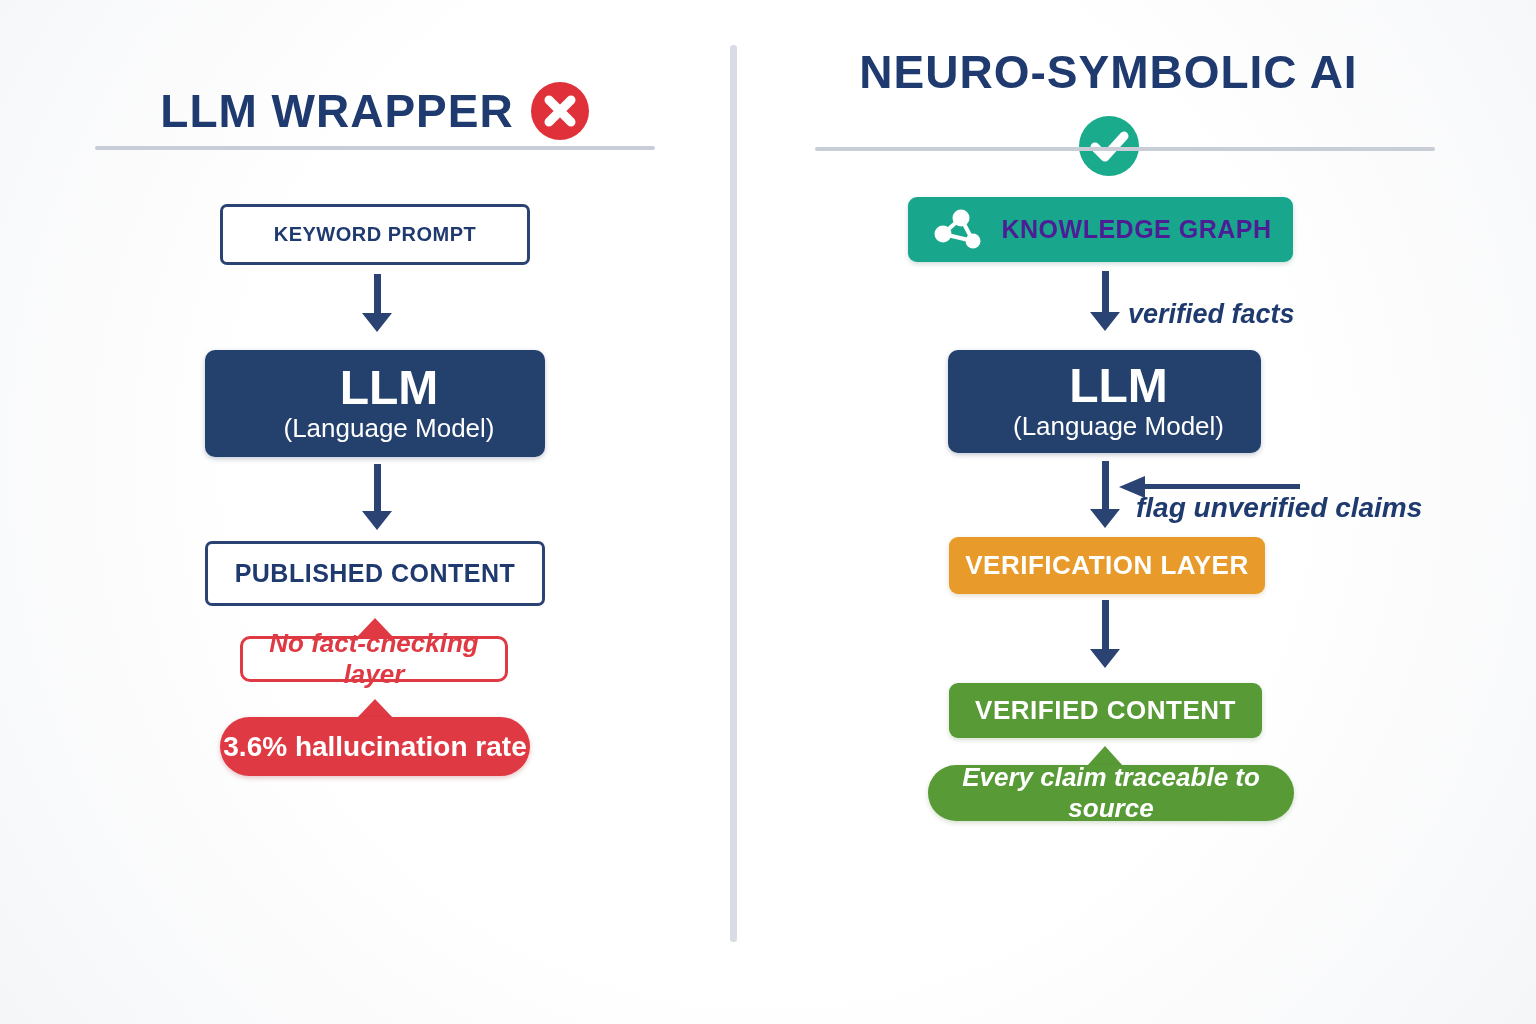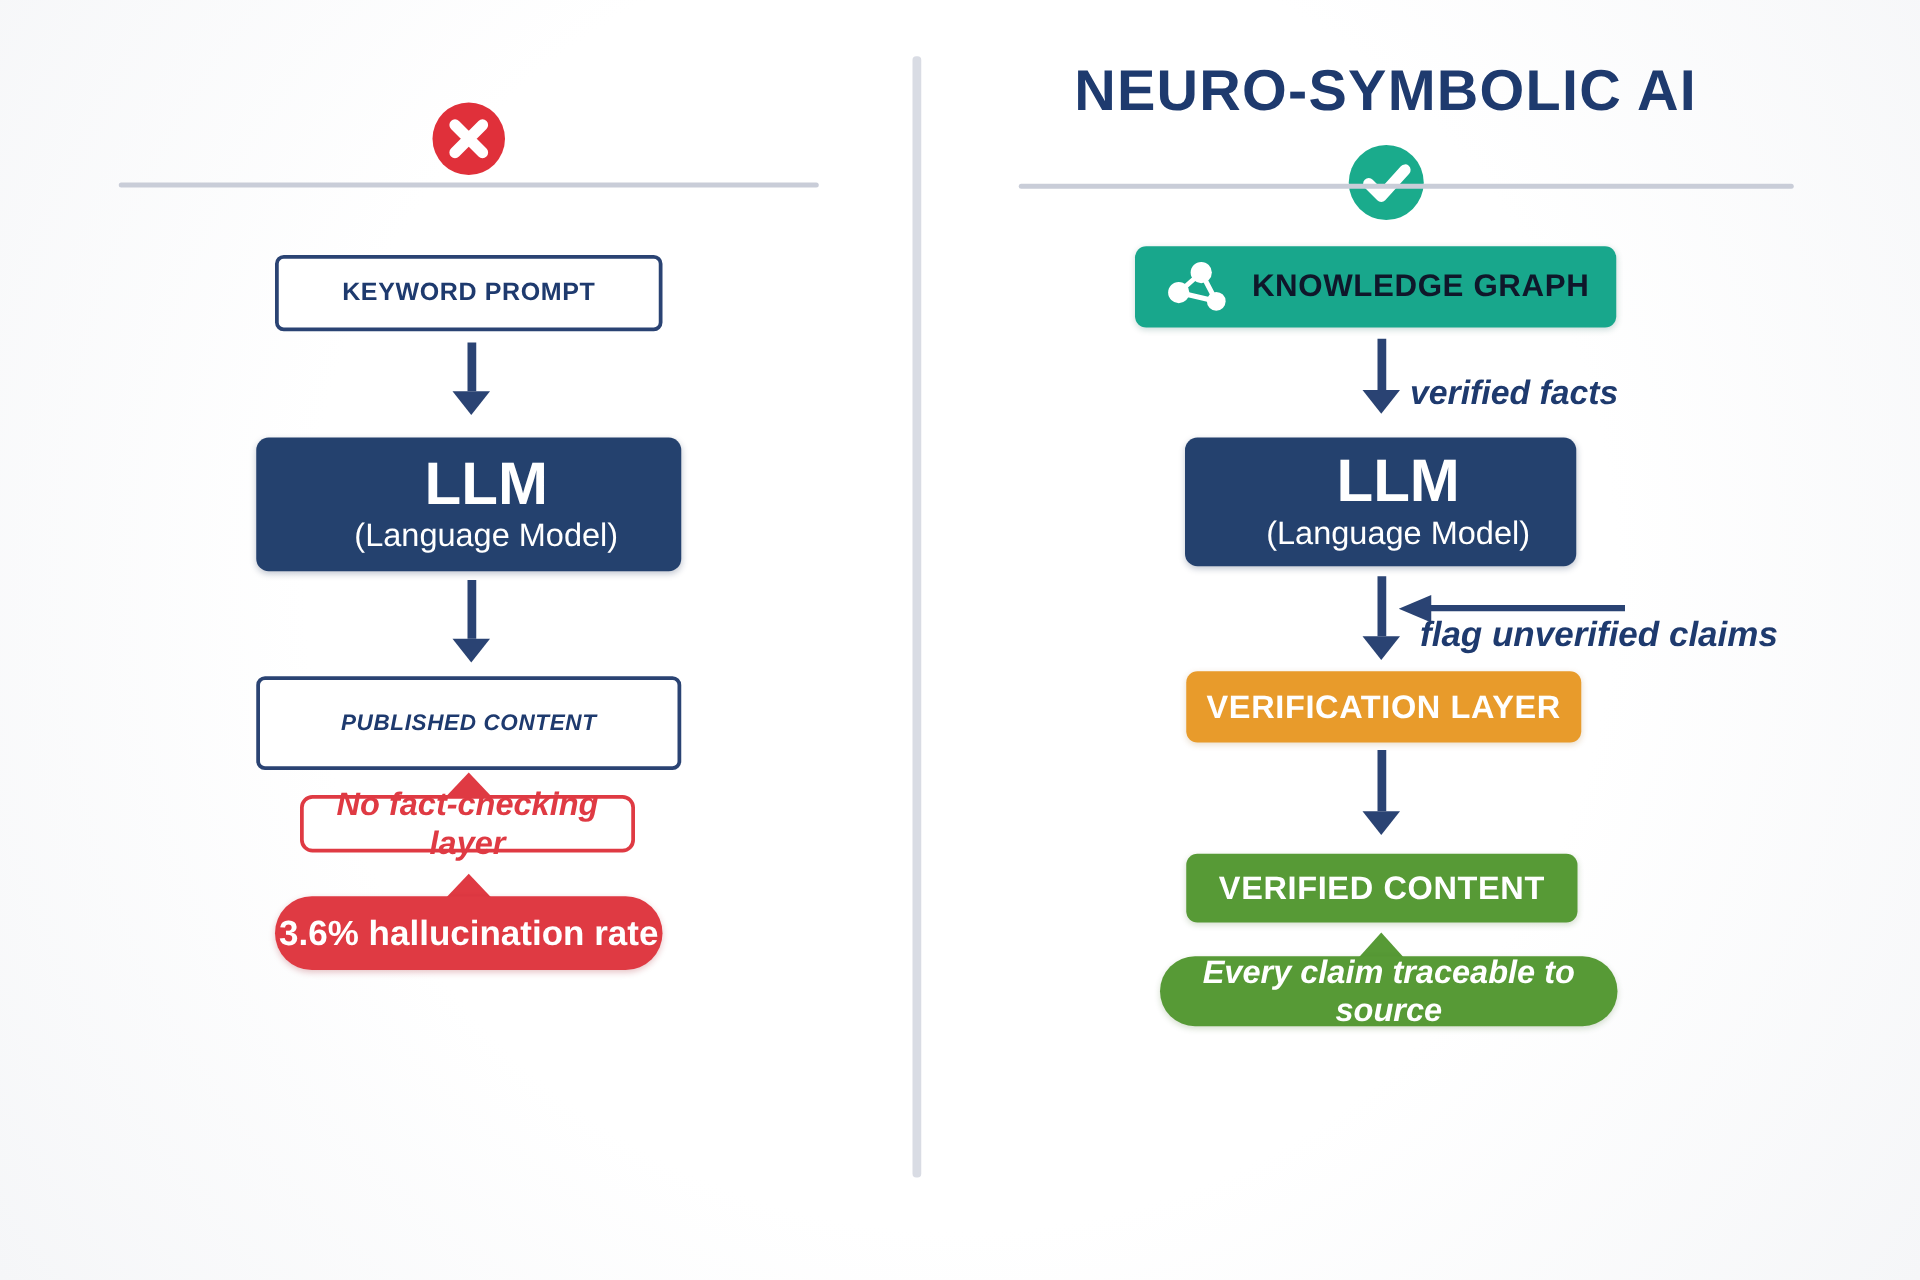--- a/index.html
+++ b/index.html
@@ -16,21 +16,21 @@
   .underline{height:4px;background:#c9cdd8;border-radius:2px;}
 
   
   .box{display:flex;align-items:center;justify-content:center;text-align:center;box-sizing:border-box;}
   .box-outline{background:#ffffff;border:3px solid #2a4373;border-radius:7px;
     color:#1e3a6e;font-weight:bold;letter-spacing:0.5px;}
   .box-navy{background:#24416e;border-radius:10px;flex-direction:column;color:#ffffff;
     box-shadow:0 2px 5px rgba(20,40,80,0.25);padding-left:28px;}
   .llm-big{font-size:48px;font-weight:bold;line-height:1.05;}
   .llm-sub{font-size:26px;font-weight:normal;line-height:1.2;}
-  .box-teal{background:#18a78c;border-radius:9px;color:#0f172a;font-weight:bold;
+  .box-teal{background:#18a78c;border-radius:9px;color:#4c1d95;font-weight:bold;
     letter-spacing:0.5px;gap:14px;box-shadow:0 2px 5px rgba(0,80,70,0.2);}
   .box-orange{background:#e89b2b;border-radius:9px;color:#ffffff;font-weight:bold;
     letter-spacing:0.5px;box-shadow:0 2px 5px rgba(150,90,0,0.2);}
   .box-green{background:#579a36;border-radius:9px;color:#ffffff;font-weight:bold;
     letter-spacing:0.5px;box-shadow:0 2px 5px rgba(40,90,10,0.2);}
   .pill-red{background:#df3a43;border-radius:30px;color:#ffffff;font-weight:bold;
     box-shadow:0 2px 5px rgba(160,20,30,0.25);}
   .pill-green{background:#579a36;border-radius:29px;color:#ffffff;font-weight:bold;font-style:italic;
     box-shadow:0 2px 5px rgba(40,90,10,0.2);}
   .callout-red{background:#ffffff;border:3px solid #df3a43;border-radius:10px;
@@ -53,20 +53,21 @@
   .divider{background:#d9dce4;border-radius:3px;}
 </style>
 </head>
 <body>
 
 <div class="canvas">
 
   <div class="abs divider" style="left:730px;top:45px;width:7px;height:897px;"></div>
 
   <div class="abs title-row" style="left:10px;top:80px;width:730px;height:62px;">
+    <span class="title">LLM WRAPPER</span>
     <span style="display:inline-flex;">
       <svg width="60" height="60" viewBox="0 0 60 60">
         <circle cx="30" cy="30" r="29" fill="#e0303a"></circle>
         <path d="M19 19 L41 41 M41 19 L19 41" stroke="#ffffff" stroke-width="9" stroke-linecap="round"></path>
       </svg>
     </span>
   </div>
   <div class="abs underline" style="left:95px;top:146px;width:560px;"></div>
 
   <div class="abs box box-outline" style="left:220px;top:204px;width:310px;height:61px;font-size:20px;">
@@ -81,21 +82,21 @@
   <div class="abs box box-navy" style="left:205px;top:350px;width:340px;height:107px;">
     <div class="llm-big">LLM</div>
     <div class="llm-sub">(Language Model)</div>
   </div>
 
   <div class="abs arrow-down" style="left:362px;top:464px;width:30px;">
     <div class="stem" style="height:47px;"></div>
       <div class="head"></div>
   </div>
 
-  <div class="abs box box-outline" style="left:205px;top:541px;width:340px;height:75px;font-size:18px;font-style:italic;">
+  <div class="abs box box-outline" style="left:205px;top:541px;width:340px;height:65px;font-size:25px;">
     <span>PUBLISHED CONTENT</span>
   </div>
 
   <div class="abs caret-up caret-red" style="left:357px;top:618px;"></div>
   <div class="abs box callout-red" style="left:240px;top:636px;width:268px;height:46px;font-size:26px;">
     <span>No fact-checking layer</span>
   </div>
 
   <div class="abs caret-up caret-red" style="left:357px;top:699px;"></div>
   <div class="abs box pill-red" style="left:220px;top:717px;width:310px;height:59px;font-size:28px;">

